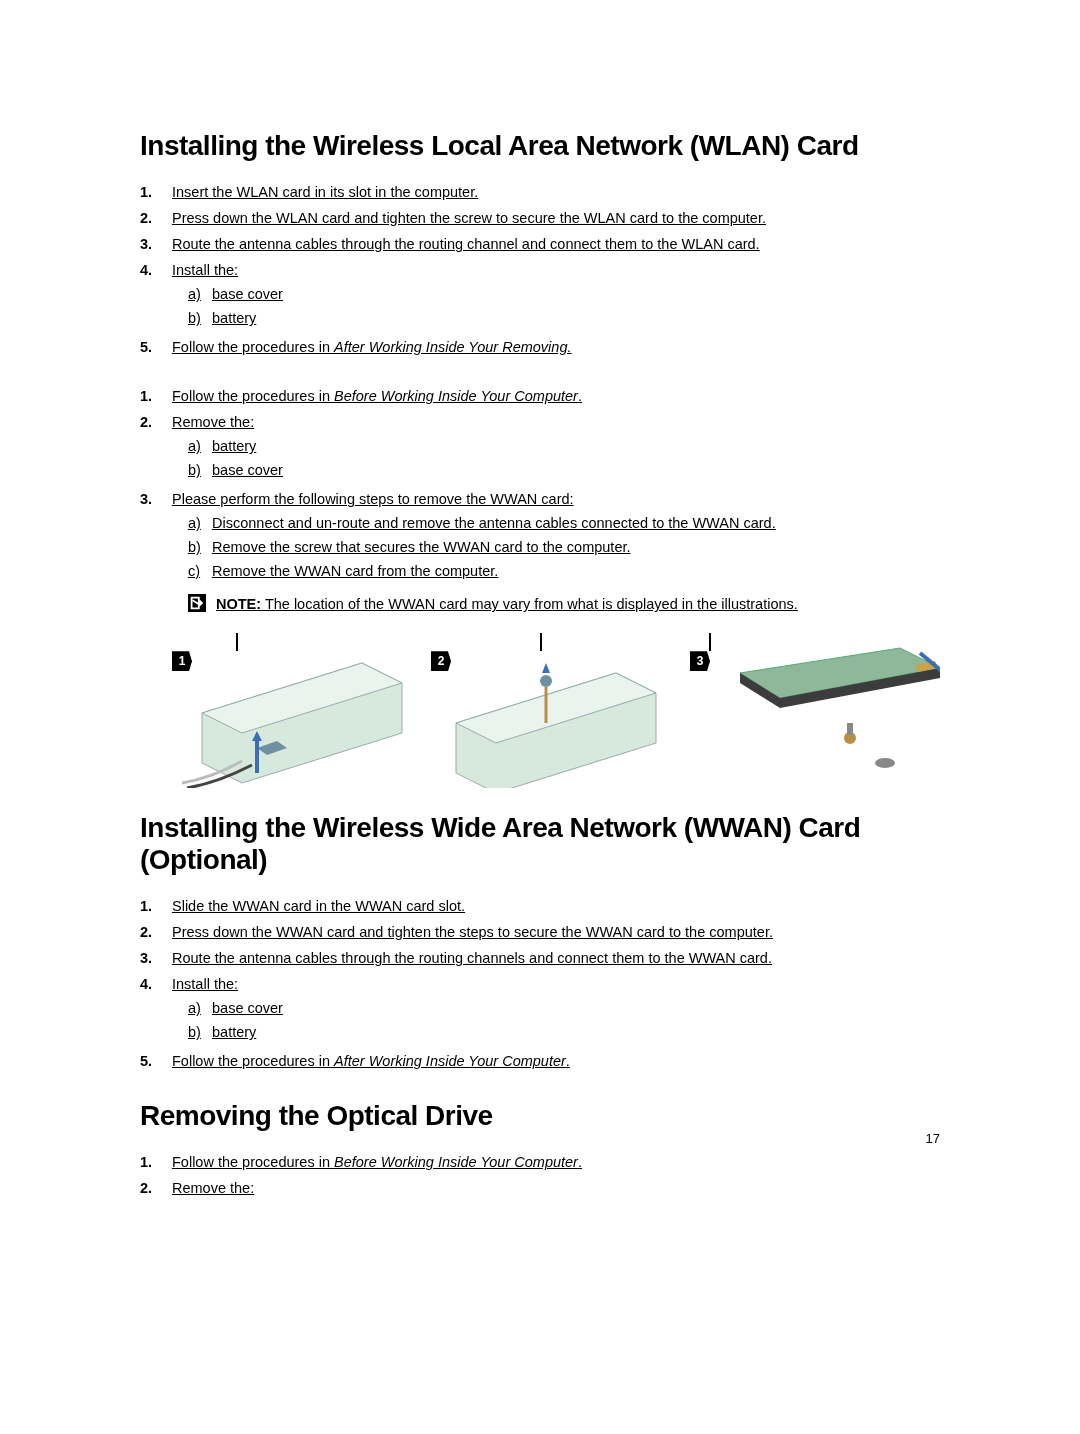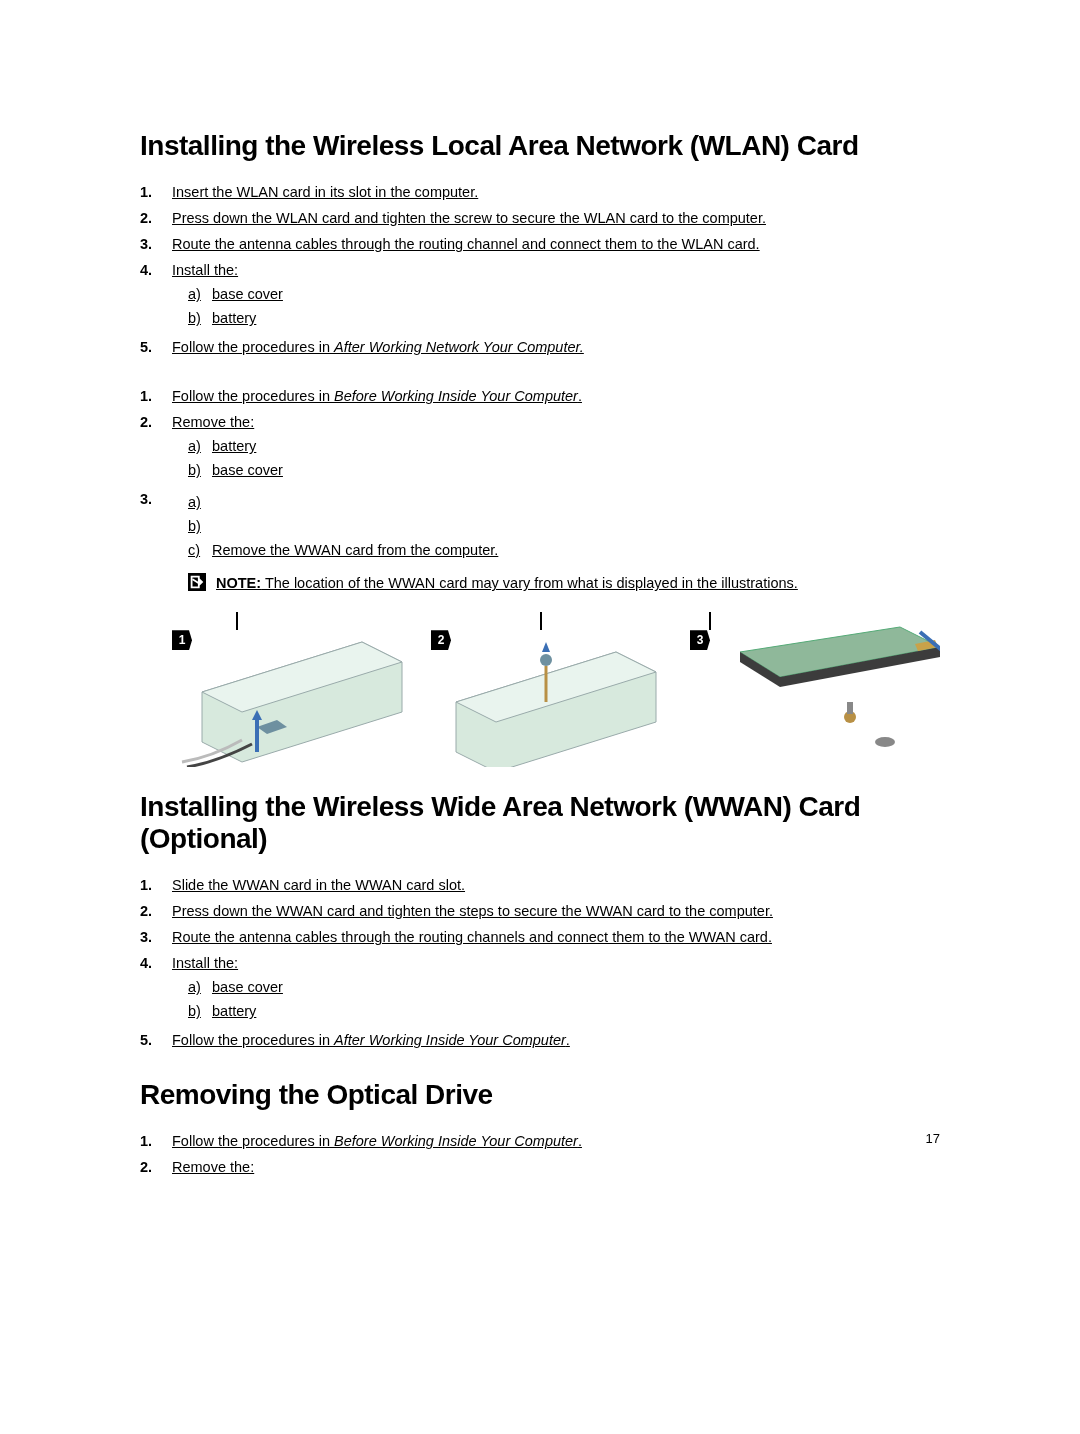--- a/index.html
+++ b/index.html
@@ -142,21 +142,21 @@
           <li>
               <span class="mark">b)</span>
               <span>battery</span>
             </li>
         </ol>
       </span>
     </li>
     <li>
       <span class="num">5.</span>
       <span class="body">
-        <span>Follow the procedures in </span><span class="italic">After Working Network Your Computer.</span><span></span>
+        <span>Follow the procedures in </span><span class="italic">After Working Inside Your Removing.</span><span></span>
       </span>
     </li>
   </ol>
 
   <ol class="numlist" style="margin-bottom:8px;">
     <li>
       <span class="num">1.</span>
       <span class="body">
         <span>Follow the procedures in </span><span class="italic">Before Working Inside Your Computer</span><span>.</span>
       </span>
@@ -173,26 +173,29 @@
           <li>
               <span class="mark">b)</span>
               <span>base cover</span>
             </li>
         </ol>
       </span>
     </li>
     <li>
       <span class="num">3.</span>
       <span class="body">
+        <span>Please perform the following steps to remove the WWAN card:</span>
         <ol class="alphalist">
           <li>
               <span class="mark">a)</span>
+              <span>Disconnect and un-route and remove the antenna cables connected to the WWAN card.</span>
             </li>
           <li>
               <span class="mark">b)</span>
+              <span>Remove the screw that secures the WWAN card to the computer.</span>
             </li>
           <li>
               <span class="mark">c)</span>
               <span>Remove the WWAN card from the computer.</span>
             </li>
         </ol>
         <div class="note-row">
           <svg class="note-icon" viewBox="0 0 20 20">
             <rect x="0" y="0" width="20" height="20" fill="#000"></rect>
             <path d="M3 3 L13 3 L13 6 L17 10 L13 14 L13 17 L3 17 Z" fill="#fff"></path>

